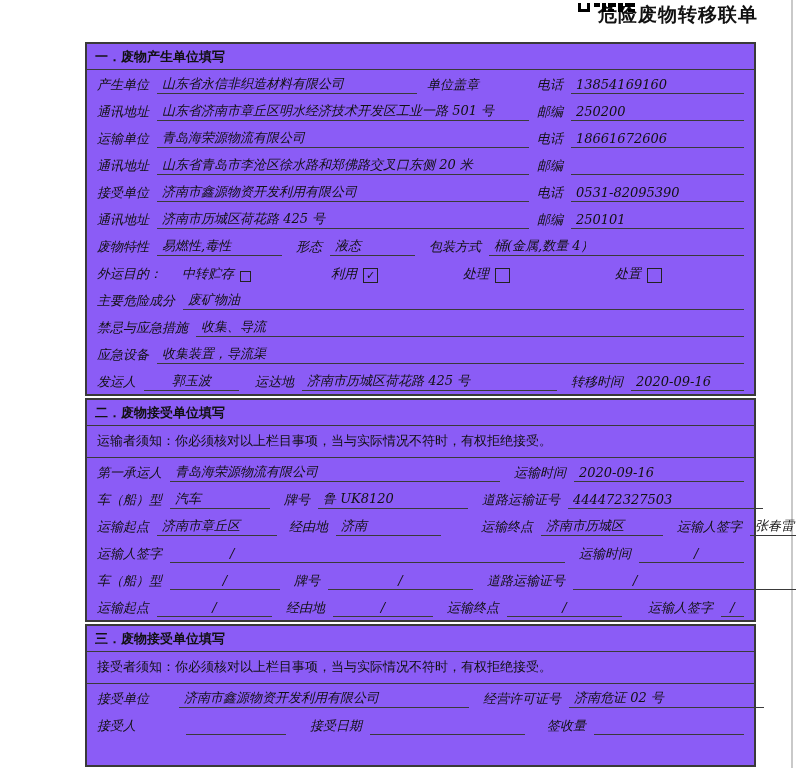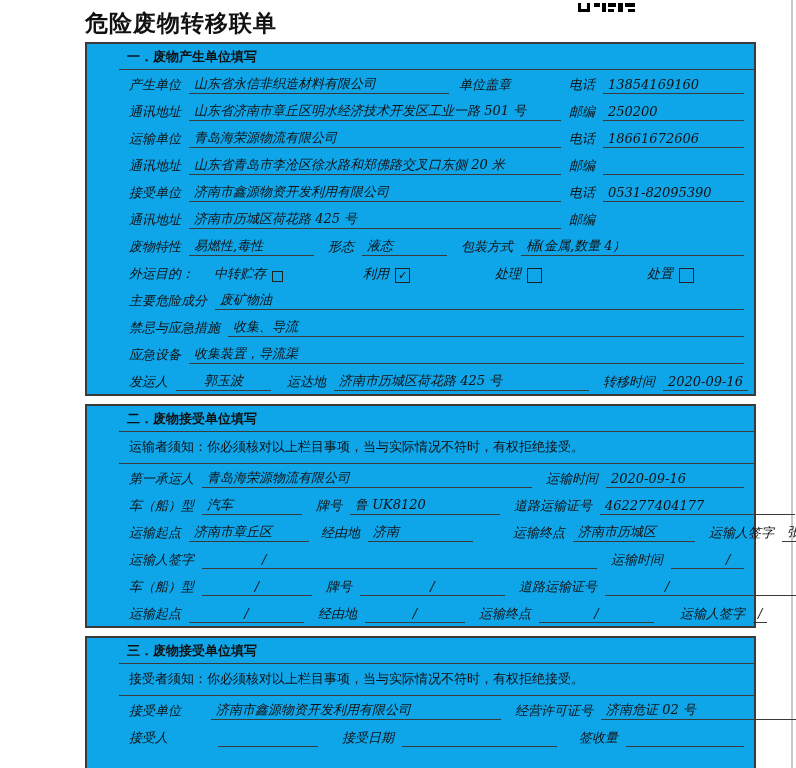--- a/index.html
+++ b/index.html
@@ -3,26 +3,26 @@
 <meta charset="utf-8">
 <style>
   html,body{margin:0;padding:0;}
   body{
     width:796px;height:768px;background:#ffffff;color:#111;
     font-family:"DejaVu Serif","Liberation Serif",serif;
     font-size:13px;position:relative;overflow:hidden;
   }
   .page{position:relative;width:796px;height:768px;}
   .serial{position:absolute;left:90px;top:13px;font-size:13.5px;white-space:nowrap;}
-  .doc-title{position:absolute;left:85px;top:2px;width:673px;text-align:left;
-    font-size:23px;font-weight:bold;letter-spacing:1px;margin-top:6px;}
+  .doc-title{position:absolute;left:85px;top:2px;width:673px;text-align:right;
+    font-size:19px;font-weight:bold;letter-spacing:1px;}
   .qr-fragment{position:absolute;left:578px;top:0;}
   .page-edge{position:absolute;left:791px;top:0;width:2px;height:768px;background:#c9c9c9;}
   .form{position:absolute;left:85px;top:42px;width:671px;}
-  .box{border:2px solid #3a3a3a;background:#0ea5e9;margin-bottom:8px;padding-left:32px;}
+  .box{border:2px solid #3a3a3a;background:#8b5cf6;margin-bottom:2px;}
   .sec-title{font-weight:bold;font-size:13px;padding:4px 8px 3px;
     border-bottom:1.5px solid #3a3a3a;
     font-family:"DejaVu Sans","Liberation Sans",sans-serif;}
   .notice{padding:6px 10px 7px;border-bottom:1.5px solid #3a3a3a;white-space:nowrap;}
   .row{display:flex;align-items:flex-end;height:24px;padding:0 10px 3px;white-space:nowrap;font-style:italic;}
   .row .left{width:440px;display:flex;align-items:flex-end;}
   .row .right{flex:1;display:flex;align-items:flex-end;}
   .lbl{margin-right:8px;flex:none;}
   .u{border-bottom:1px solid #3a3a3a;padding:0 5px;min-height:16px;flex:none;}
   .grow{flex:1 1 auto;}
@@ -134,20 +134,21 @@
       </div>
 
       <div class="row">
         <div class="left">
           <span class="lbl">通讯地址</span>
           <span class="u grow">济南市历城区荷花路 425 号</span>
           <span class="spacer8"></span>
         </div>
         <div class="right">
           <span class="lbl">邮编</span>
+          <span class="u grow">250101</span>
         </div>
       </div>
 
 
       <div class="row">
         <span class="lbl">废物特性</span>
         <span class="u w115">易燃性,毒性</span>
         <span class="lbl" style="margin-left:14px">形态</span>
         <span class="u w75">液态</span>
         <span class="lbl" style="margin-left:14px">包装方式</span>
@@ -209,21 +210,21 @@
         <span class="lbl" style="margin-left:14px">运输时间</span>
         <span class="u grow">2020-09-16</span>
       </div>
 
       <div class="row">
         <span class="lbl">车（船）型</span>
         <span class="u w90">汽车</span>
         <span class="lbl" style="margin-left:14px">牌号</span>
         <span class="u w140">鲁 UK8120</span>
         <span class="lbl" style="margin-left:14px">道路运输证号</span>
-        <span class="u w185">462277404177</span>
+        <span class="u w185">444472327503</span>
       </div>
 
       <div class="row">
         <span class="lbl">运输起点</span>
         <span class="u w110">济南市章丘区</span>
         <span class="lbl" style="margin-left:12px">经由地</span>
         <span class="u w95">济南</span>
         <span class="lbl" style="margin-left:40px">运输终点</span>
         <span class="u w112">济南市历城区</span>
         <span class="lbl" style="margin-left:14px">运输人签字</span>

